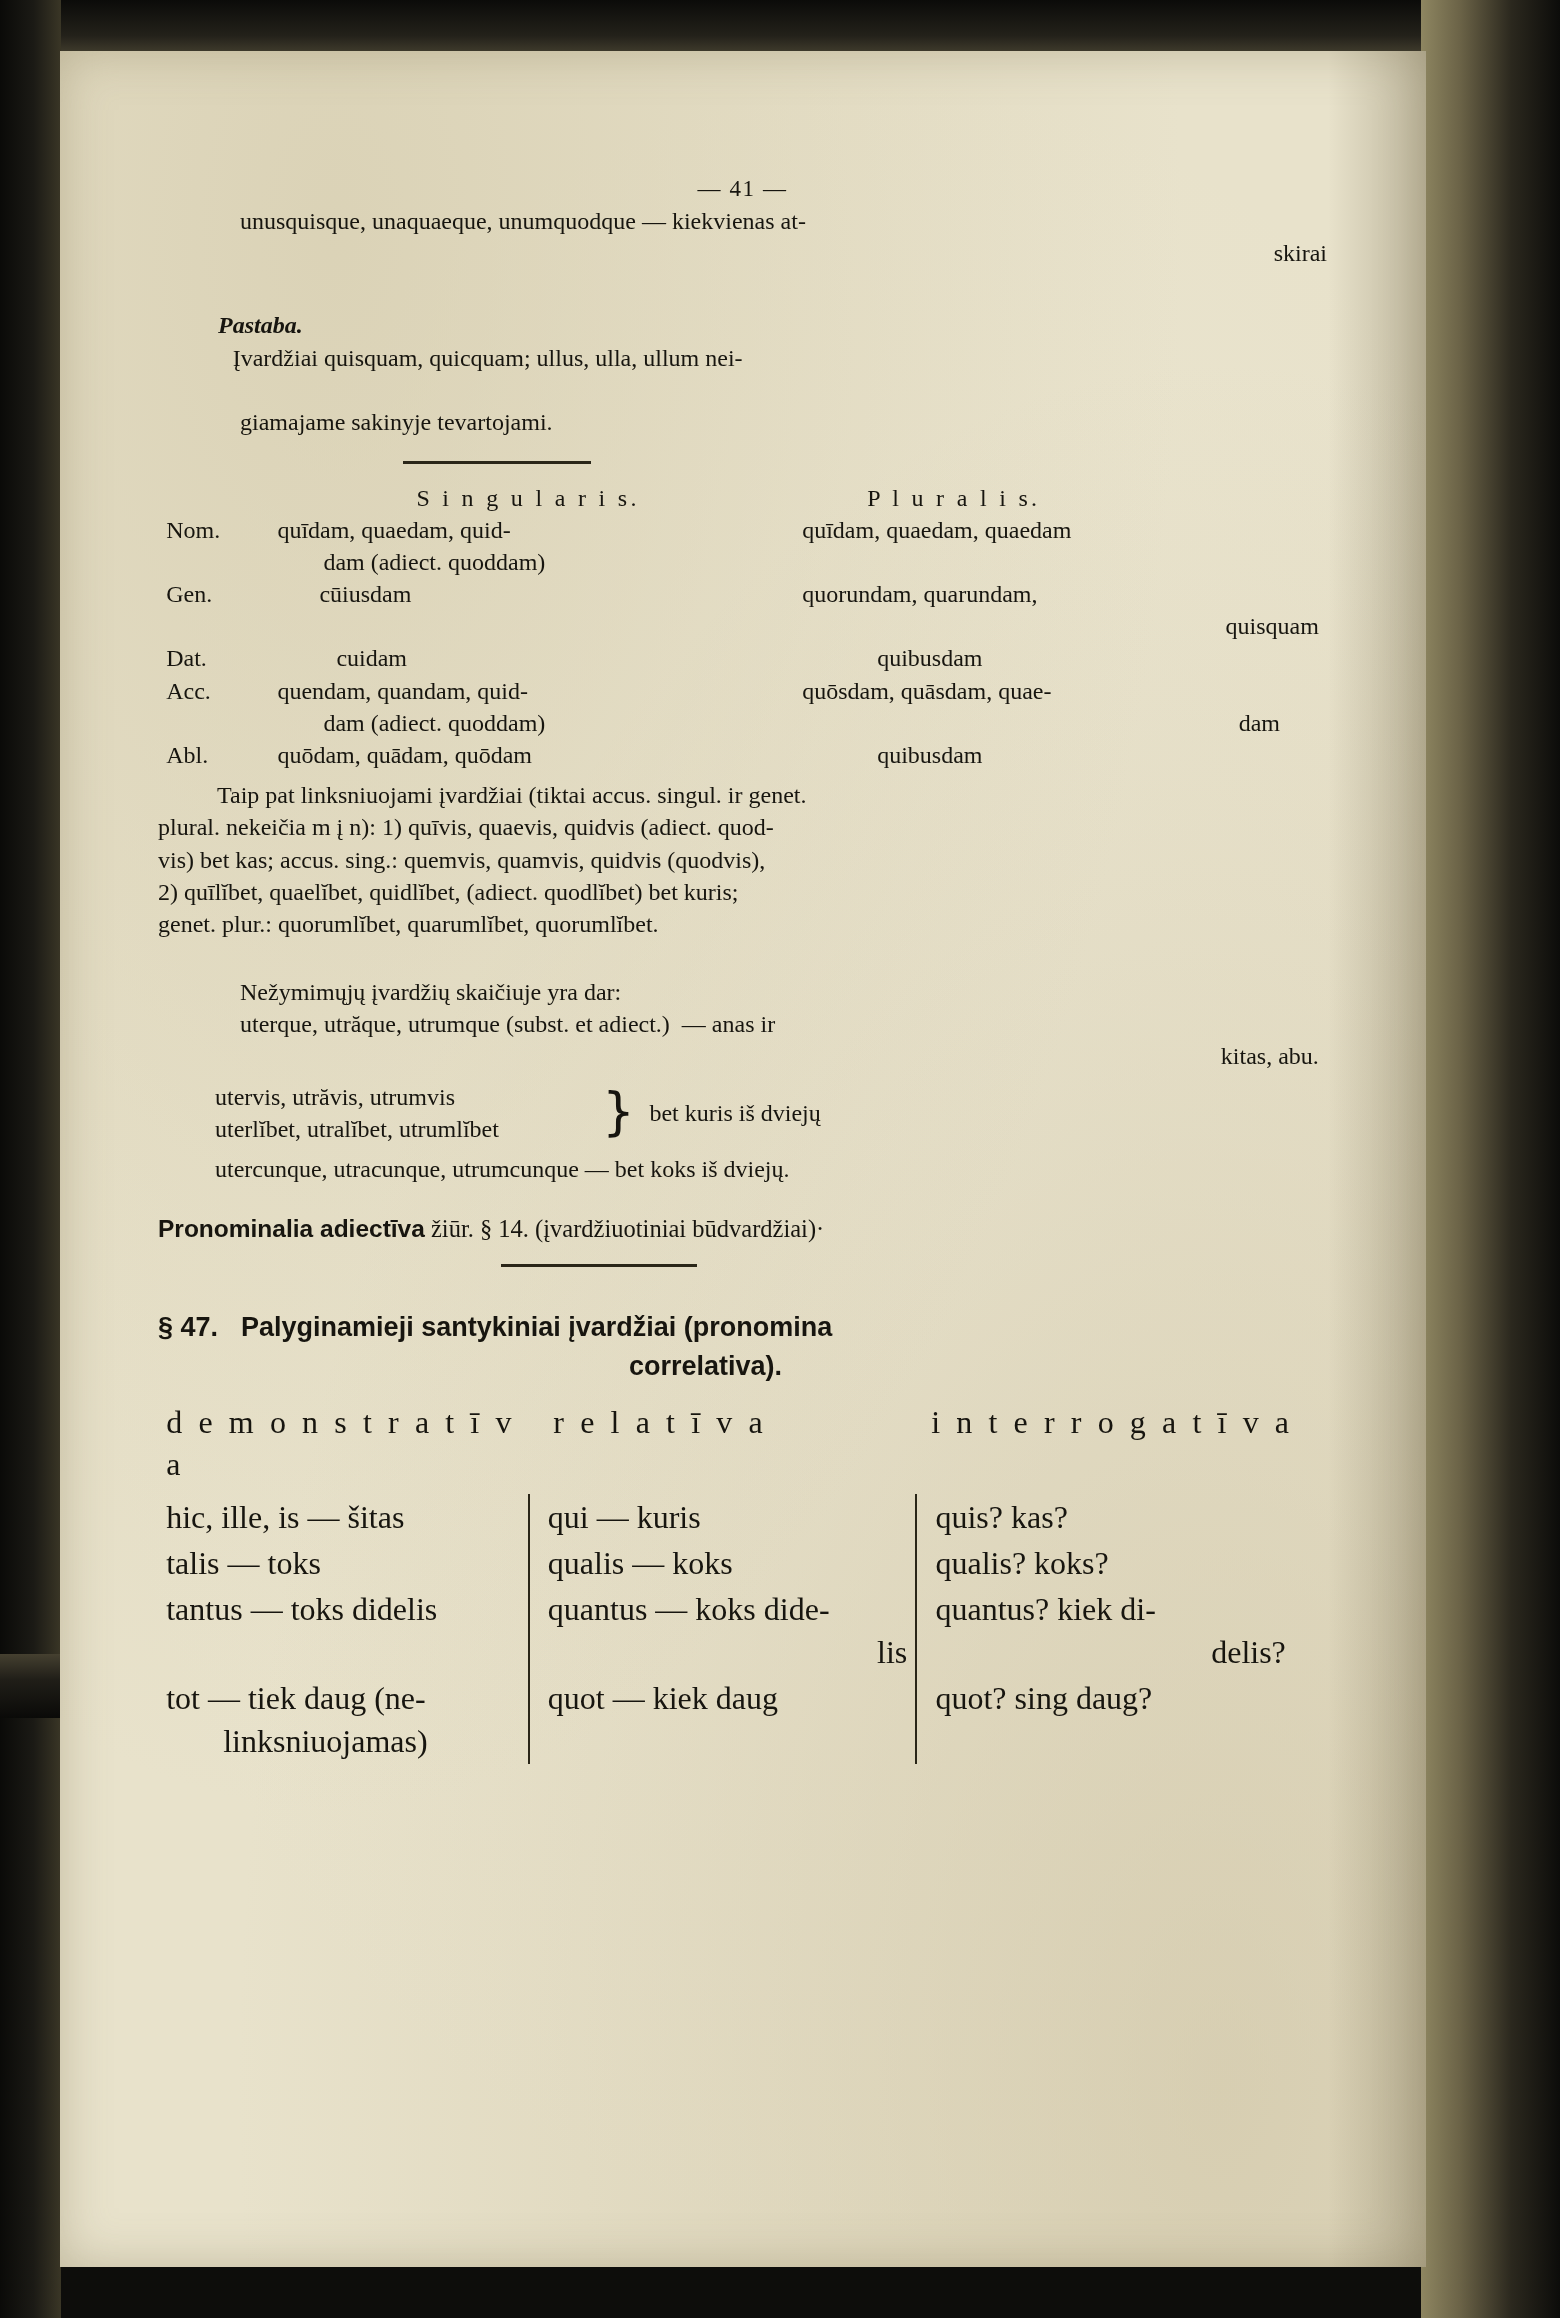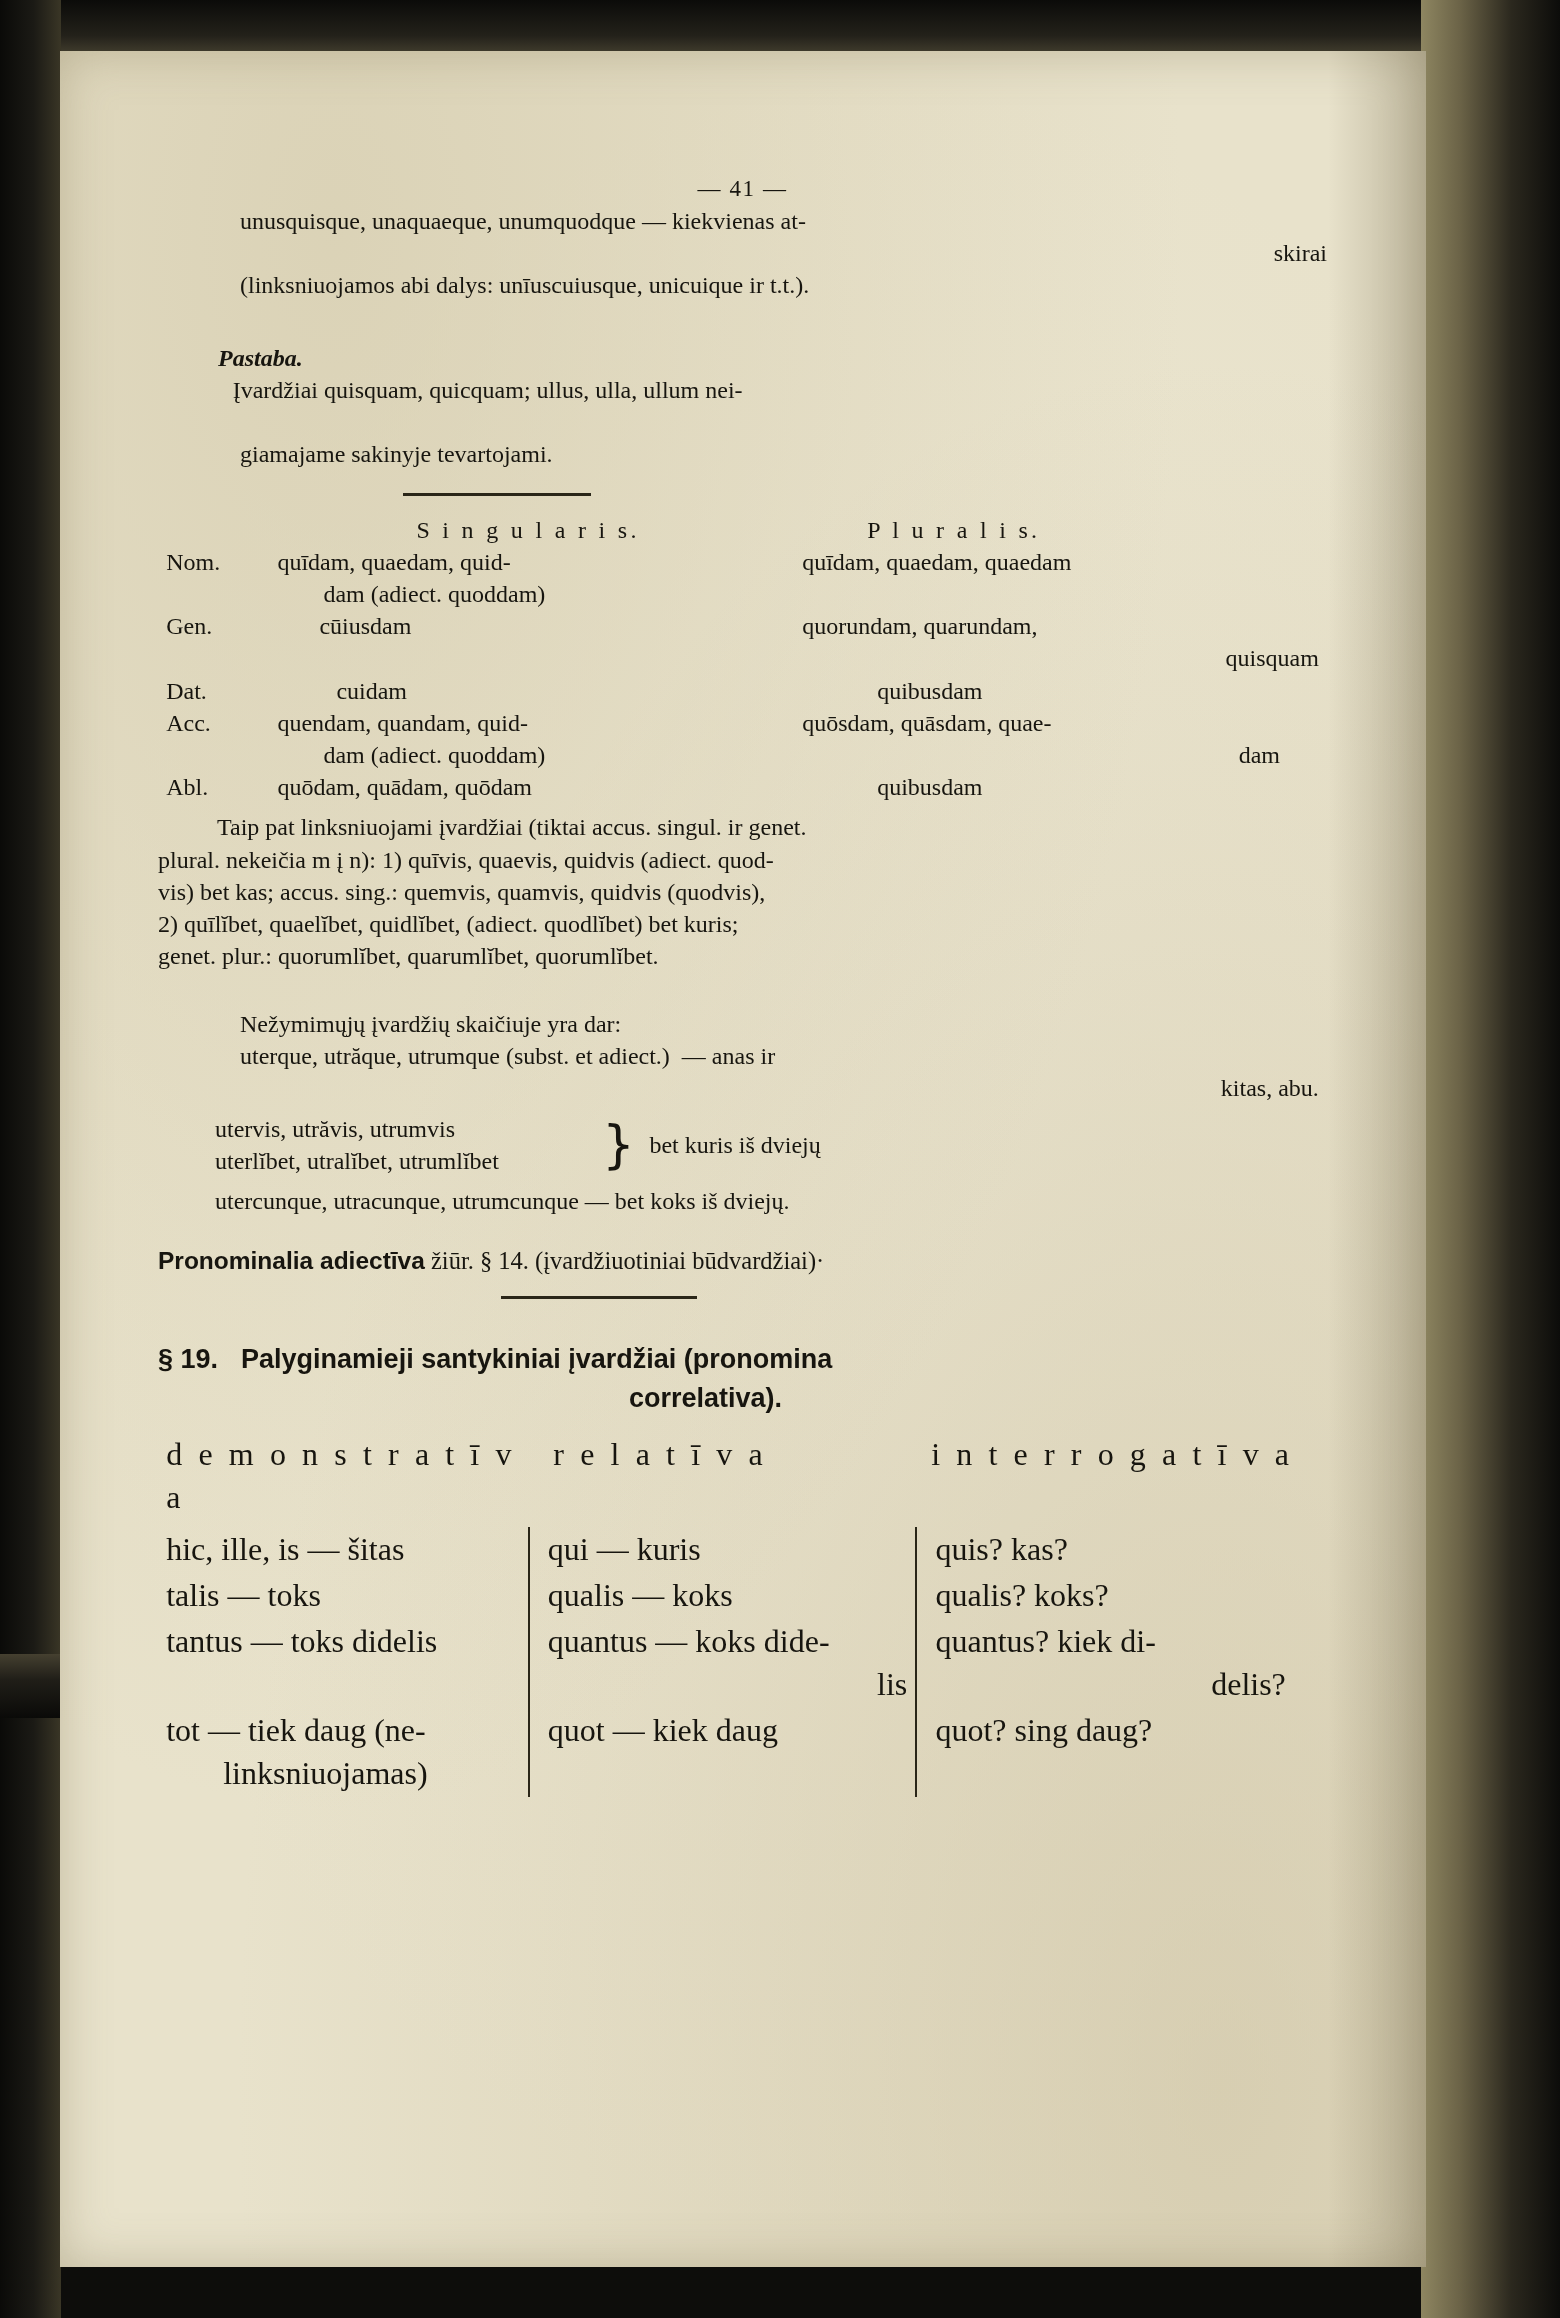--- a/index.html
+++ b/index.html
@@ -166,21 +166,20 @@
   <div class="edge-right"></div>
 
   <div class="page">
     <div class="content">
 
       <div class="folio">— 41 —</div>
 
       <div class="blk">
         <div class="ln indent-1">unusquisque, unaquaeque, unumquodque — kiekvienas at-</div>
         <div class="ln right">skirai</div>
-        <div class="ln indent-1">(linksniuojamos abi dalys: unīuscuiusque, unicuique ir t.t.).</div>
         <div class="ln" style="margin-top:8.2px;">
           <span class="ital bold">Pastaba.</span>
           <span style="padding-left:14.7px;">Įvardžiai quisquam, quicquam; ullus, ulla, ullum nei-</span>
         </div>
         <div class="ln indent-1">giamajame sakinyje tevartojami.</div>
       </div>
 
       <div class="rule short"></div>
 
       <table class="decl">
@@ -267,21 +266,21 @@
         <div class="ln" style="padding-left:57px;margin-top:8.2px;">utercunque, utracunque, utrumcunque — bet koks iš dviejų.</div>
       </div>
 
       <div class="pron-line">
         <span class="bold" style="font-family:'Liberation Sans',sans-serif;">Pronominalia adiectīva</span><span> žiūr.  § 14.  (įvardžiuotiniai būdvardžiai)·</span>
       </div>
 
       <div class="rule" style="width:196px;margin:18px 0 0 343px;"></div>
 
       <div class="sect-head">
-        <span class="num">§ 19.</span><span>Palyginamieji santykiniai įvardžiai (pronomina</span>
+        <span class="num">§ 47.</span><span>Palyginamieji santykiniai įvardžiai (pronomina</span>
       </div>
       <div class="sect-head sect-title-line2" style="margin-top:3.3px;">correlativa).</div>
 
       <table class="corr">
         <tbody>
             <tr class="hdr">
           <td class="c1 nb"><span class="sp">d e m o n s t r a t ī v a</span></td>
           <td class="c2 nb" style="padding-left:24.5px;"><span class="sp">r e l a t ī v a</span></td>
           <td class="c3 nb" style="padding-left:14.7px;"><span class="sp">i n t e r r o g a t ī v a</span></td>
         </tr>

